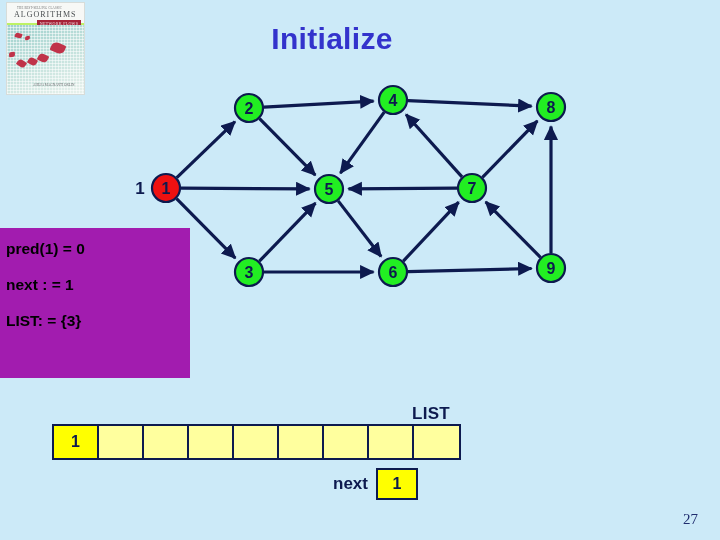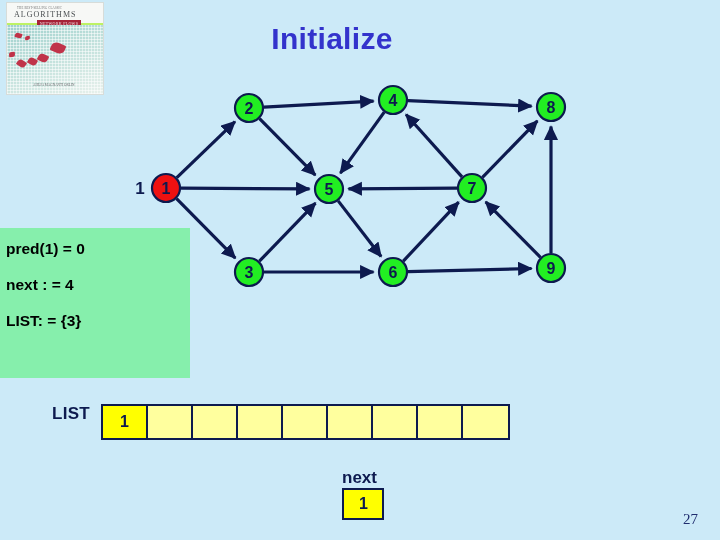--- a/index.html
+++ b/index.html
@@ -19,21 +19,21 @@
     left: 0; top: 0;
     width: 720px;
     height: 540px;
     background: #cceaf8;
   }
 
   
   #book-cover {
     position: absolute;
     left: 6px; top: 2px;
-    width: 98px; height: 93px;
+    width: 79px; height: 93px;
     background: #bef264;
     border: 1px solid #d7dcd9;
     box-sizing: border-box;
     overflow: hidden;
   }
   .bc-top {
     position: absolute;
     left: 0; top: 0; right: 0; height: 20px;
     background: #f7f8f6;
   }
@@ -122,39 +122,40 @@
     text-anchor: middle;
     dominant-baseline: central;
   }
 
   
   #callout {
     position: absolute;
     left: 0; top: 228px;
     width: 190px;
     height: 150px;
-    background: #86efac;
+    background: #a21caf;
     box-sizing: border-box;
     padding: 8px 12px 0 6px;
   }
   #callout .line {
     color: #000000;
     font-size: 15.5px;
     font-weight: bold;
     line-height: 25px;
     white-space: nowrap;
   }
   #callout .gap { height: 11px; }
 
   
   #list-row {
     position: absolute;
     left: 52px; top: 404px;
     display: flex;
-    align-items: flex-start;
+    align-items: flex-end;
+    flex-direction: column;
   }
   #list-label {
     color: #0d1a4f;
     font-size: 17px;
     font-weight: bold;
     margin-right: 11px;
     letter-spacing: .3px;
   }
   #list-cells {
     display: flex;
@@ -173,24 +174,23 @@
     align-items: center;
     justify-content: center;
     box-sizing: border-box;
   }
   .list-cell:last-child { border-right: none; }
   .list-cell.filled { background: #ffff00; }
 
   
   #next-row {
     position: absolute;
-    left: 342px; top: 468px;
+    left: 333px; top: 468px;
     display: flex;
     align-items: center;
-    flex-direction: column;
   }
   #next-label {
     color: #0d1a4f;
     font-size: 17px;
     font-weight: bold;
     margin-right: 8px;
   }
   #next-box {
     width: 42px;
     height: 32px;
@@ -305,21 +305,21 @@
             <circle cx="551" cy="268" r="14" fill="#22ee22" class="node-circle"></circle>
             <text x="551" y="268.5" class="node-label">9</text>
           </g>
         </g>
     </svg>
   </div>
 
   <div id="callout">
     <div class="line">pred(1) = 0</div>
     <div class="gap"></div>
-    <div class="line">next : = 4</div>
+    <div class="line">next : = 1</div>
     <div class="gap"></div>
     <div class="line">LIST: = {3}</div>
   </div>
 
   <div id="list-row">
     <div id="list-label">LIST</div>
     <div id="list-cells">
         <div class="list-cell filled">1</div>
         <div class="list-cell"></div>
         <div class="list-cell"></div>

